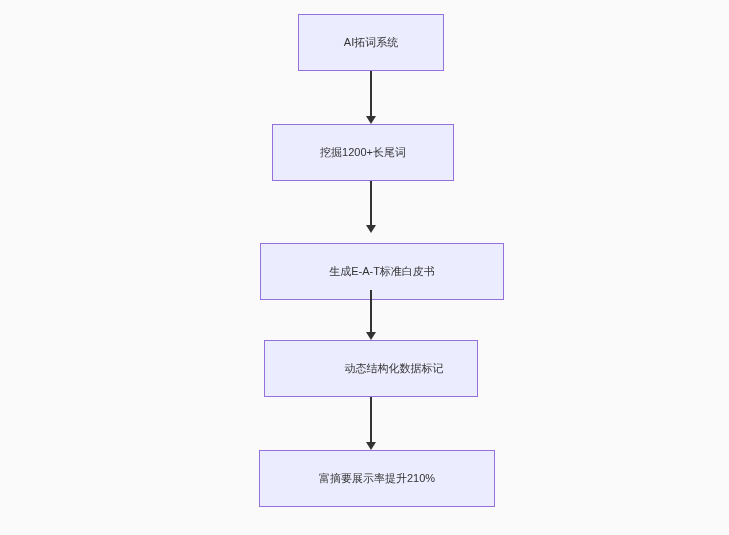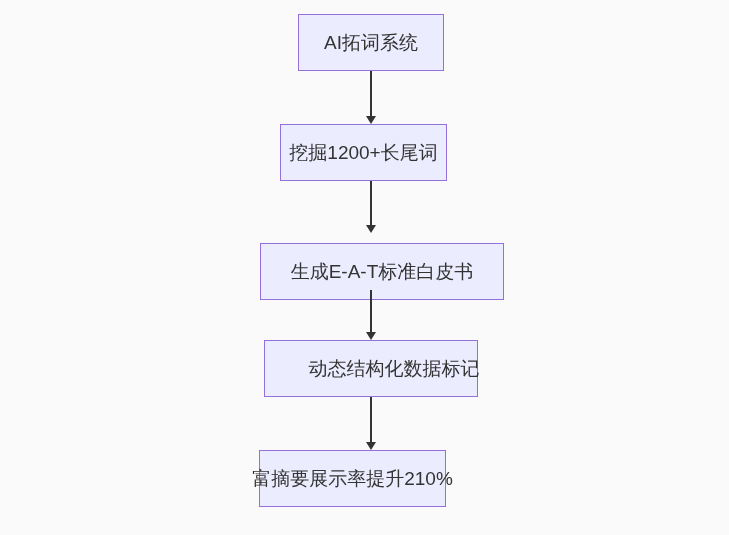--- a/index.html
+++ b/index.html
@@ -19,30 +19,30 @@
     box-sizing: border-box;
     background: #ECECFF;
     border: 1px solid #9370DB;
     height: 57px;
     display: flex;
     align-items: center;
     justify-content: center;
   }
   .node-label {
     color: #333333;
-    font-size: 19px;
+    font-size: 11px;
     line-height: 1;
     white-space: nowrap;
     text-align: center;
   }
   .node-1 { left: 298px; top: 14px;  width: 146px; }
-  .node-2 { left: 280px; top: 124px; width: 167px; }
+  .node-2 { left: 272px; top: 124px; width: 182px; }
   .node-3 { left: 260px; top: 243px; width: 244px; }
   .node-4 { left: 264px; top: 340px; width: 214px; padding-left: 46px; }
-  .node-5 { left: 259px; top: 450px; width: 187px; }
+  .node-5 { left: 259px; top: 450px; width: 236px; }
 
   .edge {
     position: absolute;
     left: 365px;           
     width: 12px;
     display: flex;
     flex-direction: column;
     align-items: center;
   }
   .edge-1 { top: 71px;  height: 53px; }

